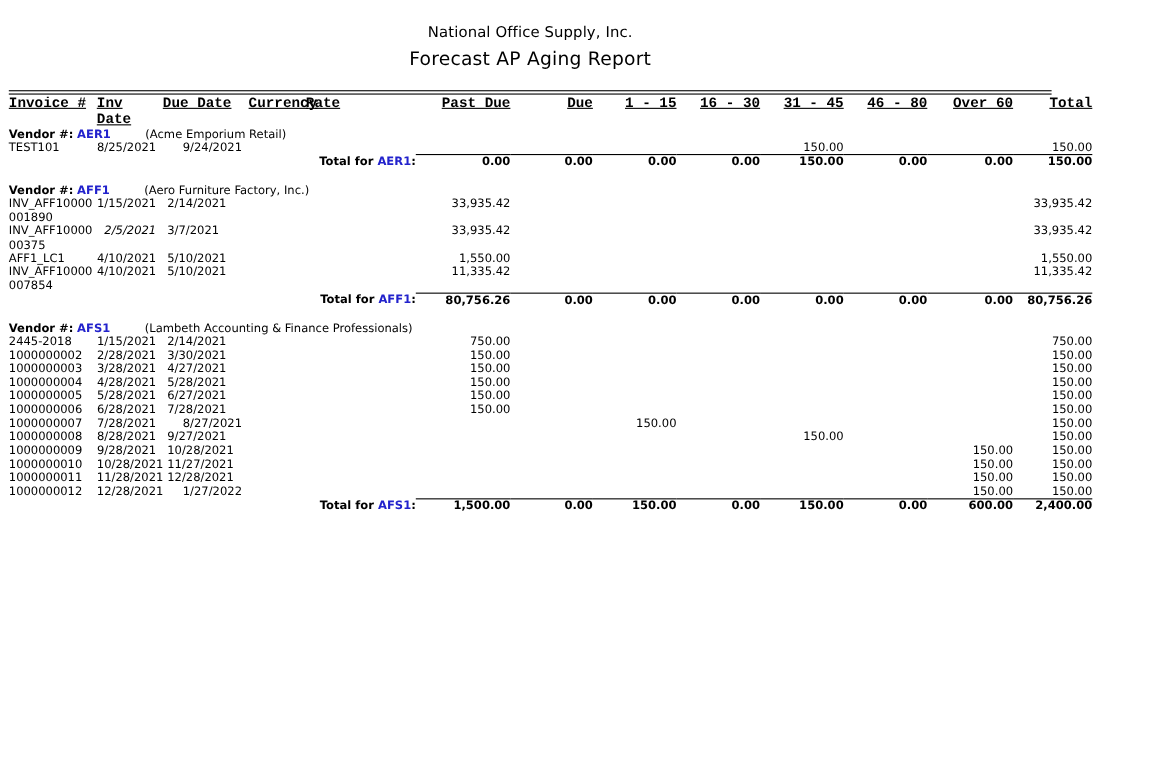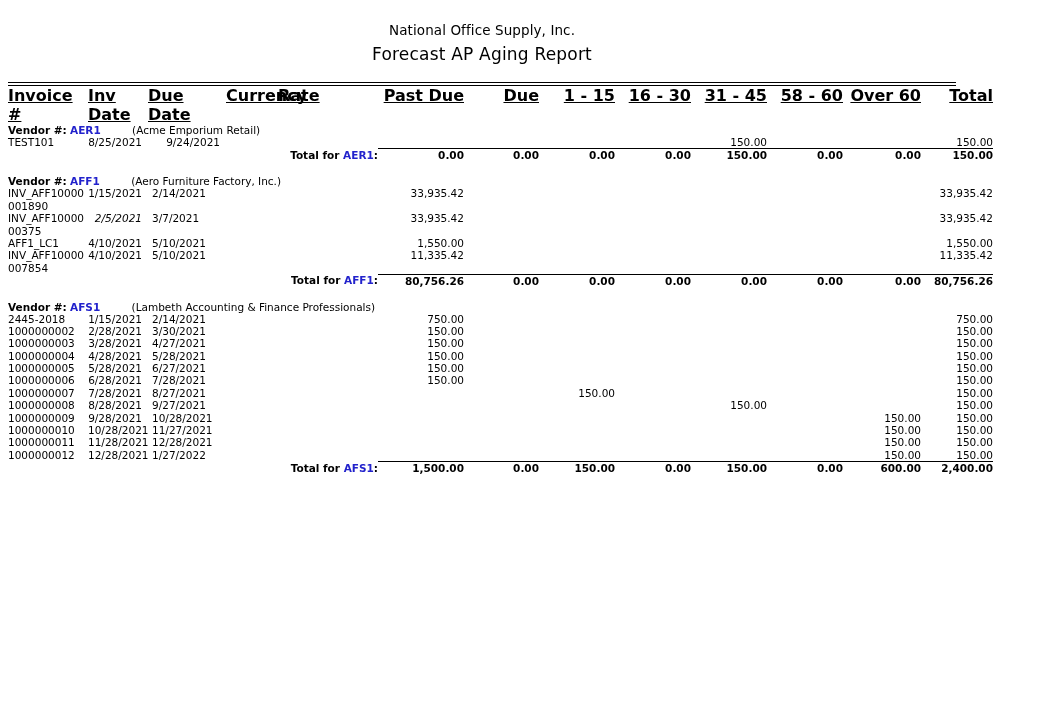--- a/index.html
+++ b/index.html
@@ -50,23 +50,24 @@
     border-collapse: collapse;
     table-layout: fixed;
     font-size: 10.5px;
   }
   table.grid td, table.grid th {
     padding: 0;
     vertical-align: top;
   }
   .colhead {
     font-weight: bold;
-    font-size: 16px;
+    font-size: 13px;
     padding-top: 4px;
     padding-bottom: 5px;
+    font-family: Liberation Mono, monospace;
   }
   .colhead span {
     text-decoration: underline;
   }
   .t-left { text-align: left; }
   .t-right { text-align: right; }
 
   .vendor-row td {
     padding-top: 12px;
     padding-bottom: 4px;
@@ -151,21 +152,21 @@
           <td class="colhead t-left"><span>Invoice #</span></td>
           <td class="colhead t-left"><span>Inv Date</span></td>
           <td class="colhead t-left"><span>Due Date</span></td>
           <td class="colhead t-left"><span>Currency</span></td>
           <td class="colhead t-left"><span>Rate</span></td>
           <td class="colhead t-right"><span>Past Due</span></td>
           <td class="colhead t-right"><span>Due</span></td>
           <td class="colhead t-right"><span>1 - 15</span></td>
           <td class="colhead t-right"><span>16 - 30</span></td>
           <td class="colhead t-right"><span>31 - 45</span></td>
-          <td class="colhead t-right"><span>58 - 60</span></td>
+          <td class="colhead t-right"><span>46 - 80</span></td>
           <td class="colhead t-right"><span>Over 60</span></td>
           <td class="colhead t-right"><span>Total</span></td>
         </tr>
         <tr class="vendor-row">
           <td colspan="13"><span class="vendor-label">Vendor #:</span> <span class="vendor-code">AER1</span> <span class="vendor-name">(Acme Emporium Retail)</span></td>
         </tr>
         <tr class="data-row">
           <td class="t-left invoice-cell">TEST101</td>
           <td class="t-right" style="padding-right: 6px;">8/25/2021</td>
           <td class="t-right" style="padding-right: 6px; text-align: right; padding-left: 4px;">9/24/2021</td>
@@ -360,21 +361,21 @@
           <td class="t-right num"></td>
           <td class="t-right num"></td>
           <td class="t-right num"></td>
           <td class="t-right num"></td>
           <td class="t-right num"></td>
           <td class="t-right num">150.00</td>
         </tr>
         <tr class="data-row">
           <td class="t-left invoice-cell">1000000007</td>
           <td class="t-right" style="padding-right: 6px;">7/28/2021</td>
-          <td class="t-right" style="padding-right: 6px; text-align: left; padding-left: 4px;">8/27/2021</td>
+          <td class="t-right" style="padding-right: 6px; text-align: right; padding-left: 4px;">8/27/2021</td>
           <td class="t-left"></td>
           <td class="t-left"></td>
           <td class="t-right num"></td>
           <td class="t-right num"></td>
           <td class="t-right num">150.00</td>
           <td class="t-right num"></td>
           <td class="t-right num"></td>
           <td class="t-right num"></td>
           <td class="t-right num"></td>
           <td class="t-right num">150.00</td>
@@ -435,21 +436,21 @@
           <td class="t-right num"></td>
           <td class="t-right num"></td>
           <td class="t-right num"></td>
           <td class="t-right num"></td>
           <td class="t-right num">150.00</td>
           <td class="t-right num">150.00</td>
         </tr>
         <tr class="data-row">
           <td class="t-left invoice-cell">1000000012</td>
           <td class="t-right" style="padding-right: 6px;">12/28/2021</td>
-          <td class="t-right" style="padding-right: 6px; text-align: left; padding-left: 4px; margin-top: 20px;">1/27/2022</td>
+          <td class="t-right" style="padding-right: 6px; text-align: right; padding-left: 4px; margin-top: 20px;">1/27/2022</td>
           <td class="t-left"></td>
           <td class="t-left"></td>
           <td class="t-right num"></td>
           <td class="t-right num"></td>
           <td class="t-right num"></td>
           <td class="t-right num"></td>
           <td class="t-right num"></td>
           <td class="t-right num"></td>
           <td class="t-right num">150.00</td>
           <td class="t-right num">150.00</td>

